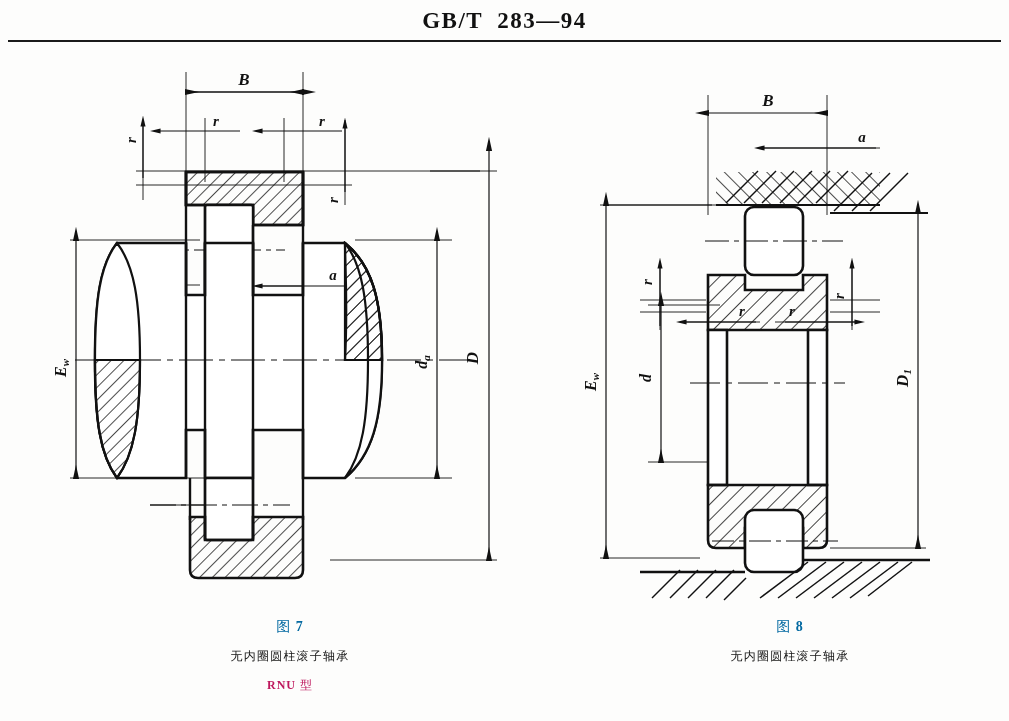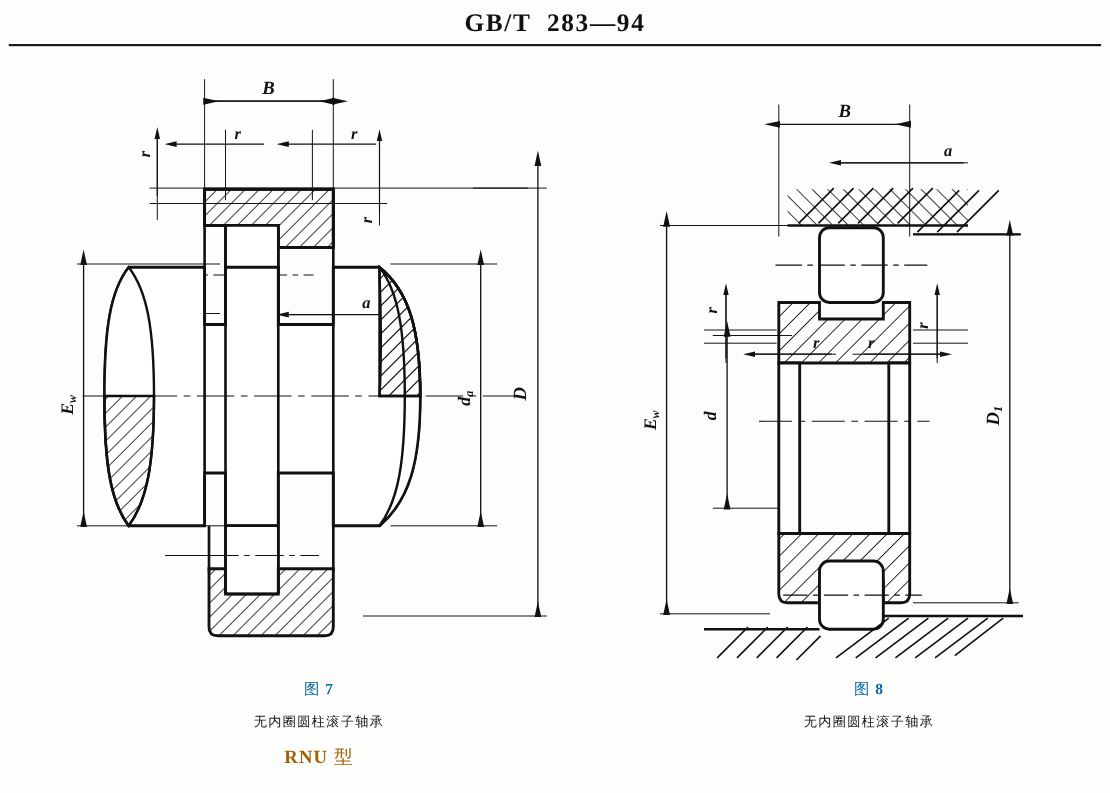--- a/index.html
+++ b/index.html
@@ -33,21 +33,21 @@
     font-family:"Liberation Serif", serif;
     font-size:14px;color:#0369a1;letter-spacing:1px;
   }
   .cap-fig b{font-weight:bold;}
   .cap-desc{
     font-family:"Liberation Sans", sans-serif;
     font-size:12px;color:#151515;letter-spacing:1.2px;margin-top:12px;
   }
   .cap-type{
     font-family:"Liberation Serif", serif;
-    font-size:17px;color:#a16207;letter-spacing:1px;margin-top:12px;
+    font-size:12px;color:#be185d;letter-spacing:1px;margin-top:12px;
   }
   .cap-type .code{font-weight:bold;font-family:"Liberation Serif",serif;}
   .cap-type .suffix{font-family:"Liberation Sans",sans-serif;font-weight:normal;}
   
   .dimlabel{
     font-family:"Liberation Serif", serif;
     font-style:italic;font-weight:bold;
     fill:#111;
   }
 </style>

